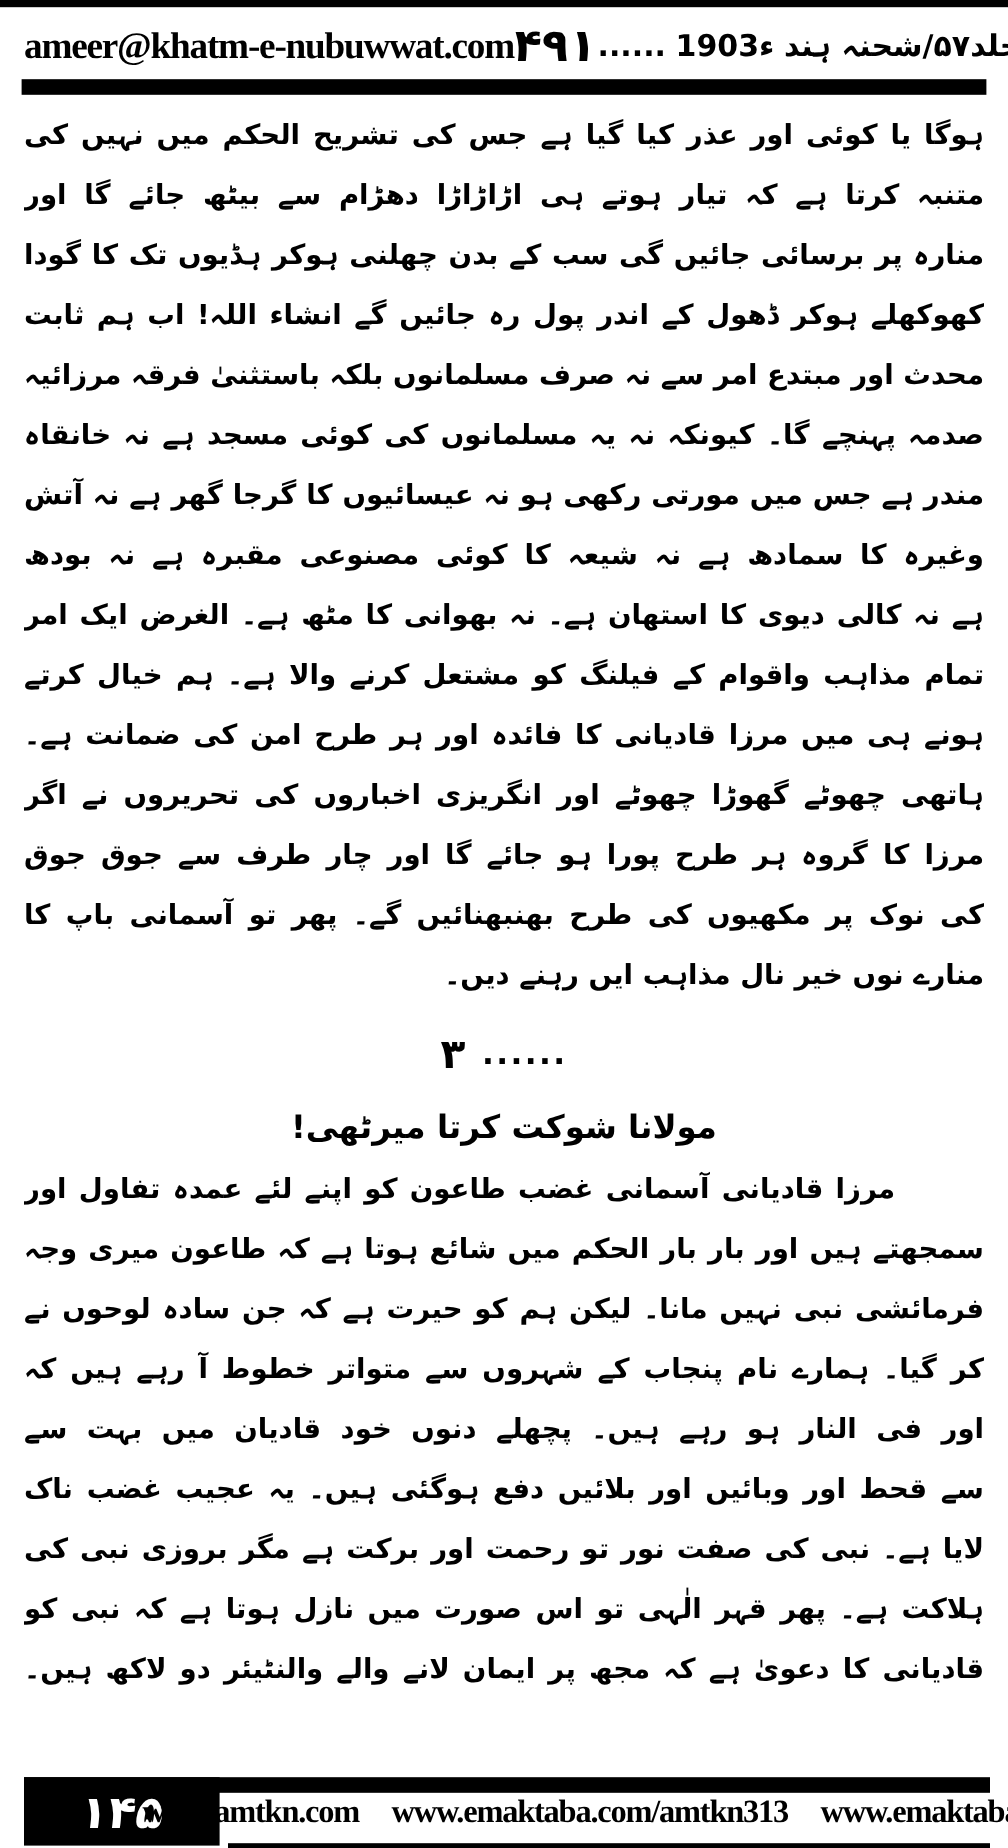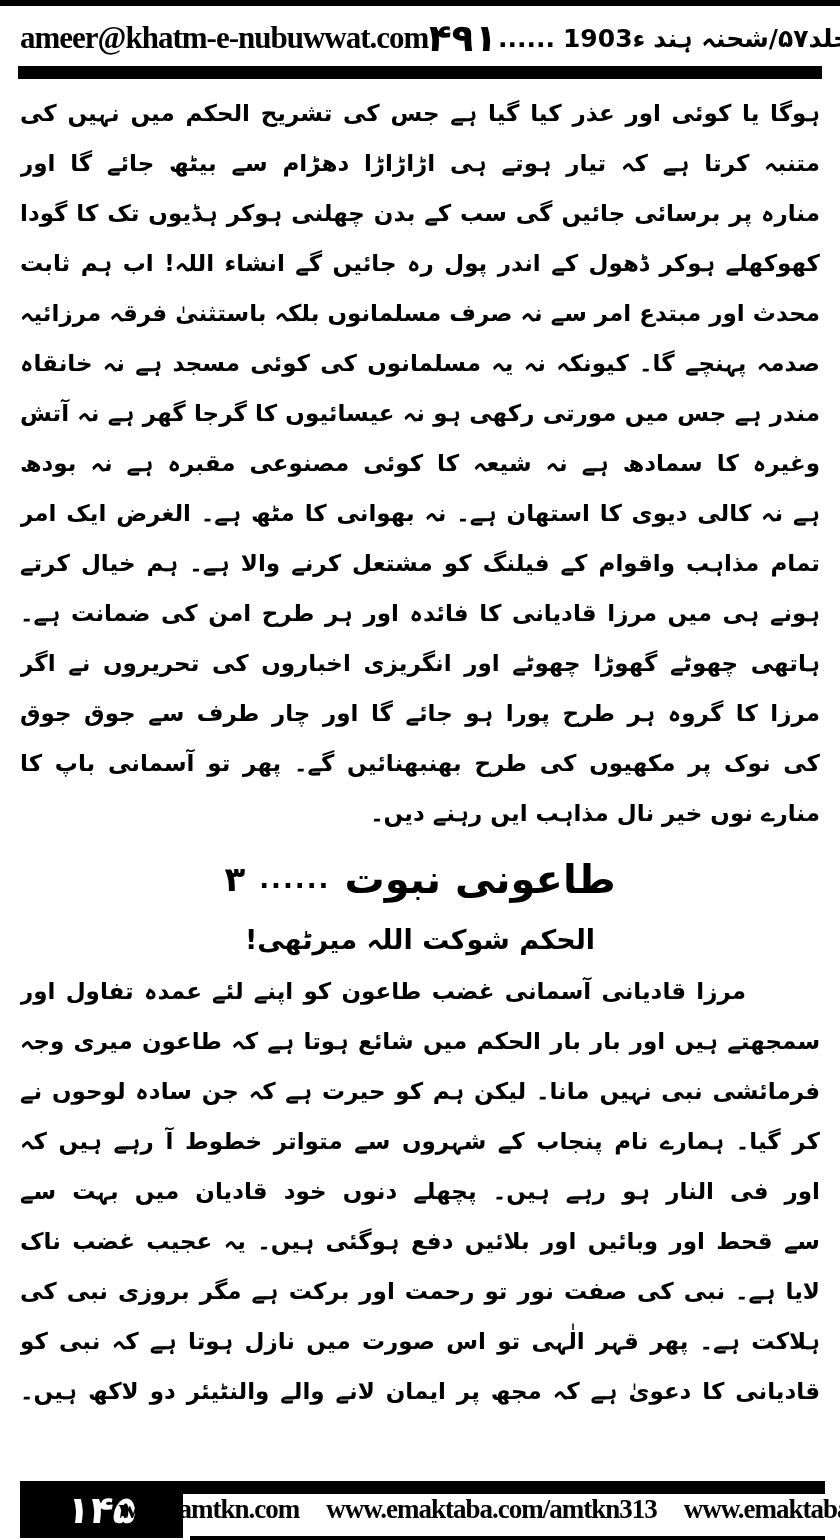--- a/index.html
+++ b/index.html
@@ -97,24 +97,23 @@
       <div class="line">ہونے ہی میں مرزا قادیانی کا فائدہ اور ہر طرح امن کی ضمانت ہے۔ ورنہ خدا جانے کیا گل کھلے۔</div>
       <div class="line">ہاتھی چھوٹے گھوڑا چھوٹے اور انگریزی اخباروں کی تحریروں نے اگر گورنمنٹ کو بدظن کردیا کہ اب</div>
       <div class="line">مرزا کا گروہ ہر طرح پورا ہو جائے گا اور چار طرف سے جوق جوق والنٹیئر منارے کی برجی کے کلس</div>
       <div class="line">کی نوک پر مکھیوں کی طرح بھنبھنائیں گے۔ پھر تو آسمانی باپ کا غضب ہی ٹوٹ پڑے گا پس</div>
       <div class="line end">منارے نوں خیر نال مذاہب ایں رہنے دیں۔</div>
     </div>
 
     <div class="section-heading">
       <span class="section-num">۳</span>
       <span class="section-dots">......</span>
-      <span class="section-title">طاعونی نبوت</span>
     </div>
 
-    <div class="subheading">الحکم شوکت اللہ میرٹھی!</div>
+    <div class="subheading">مولانا شوکت کرتا میرٹھی!</div>
 
     <div>
       <div class="line first-indent">مرزا قادیانی آسمانی غضب طاعون کو اپنے لئے عمدہ تفاول اور اپنی نبوت کی خوش قسمتی</div>
       <div class="line">سمجھتے ہیں اور بار بار الحکم میں شائع ہوتا ہے کہ طاعون میری وجہ سے آیا ہے کیونکہ لوگوں نے مجھے</div>
       <div class="line">فرمائشی نبی نہیں مانا۔ لیکن ہم کو حیرت ہے کہ جن سادہ لوحوں نے مان لیا انہیں طاعون کیوں چٹ</div>
       <div class="line">کر گیا۔ ہمارے نام پنجاب کے شہروں سے متواتر خطوط آ رہے ہیں کہ مرزائی برابر طاعون کا سلسلہ</div>
       <div class="line">اور فی النار ہو رہے ہیں۔ پچھلے دنوں خود قادیان میں بہت سے مرزائیوں کو بھنبھوڑا۔ انبیاء کے آنے</div>
       <div class="line">سے قحط اور وبائیں اور بلائیں دفع ہوگئی ہیں۔ یہ عجیب غضب ناک نبی ہے کہ اپنے ساتھ طاعون</div>
       <div class="line">لایا ہے۔ نبی کی صفت نور تو رحمت اور برکت ہے مگر بروزی نبی کی صفت قہر اور نحوست اور نکبت اور</div>
       <div class="line">ہلاکت ہے۔ پھر قہر الٰہی تو اس صورت میں نازل ہوتا ہے کہ نبی کو کوئی نبی نہ مانے حالانکہ مرزا</div>

